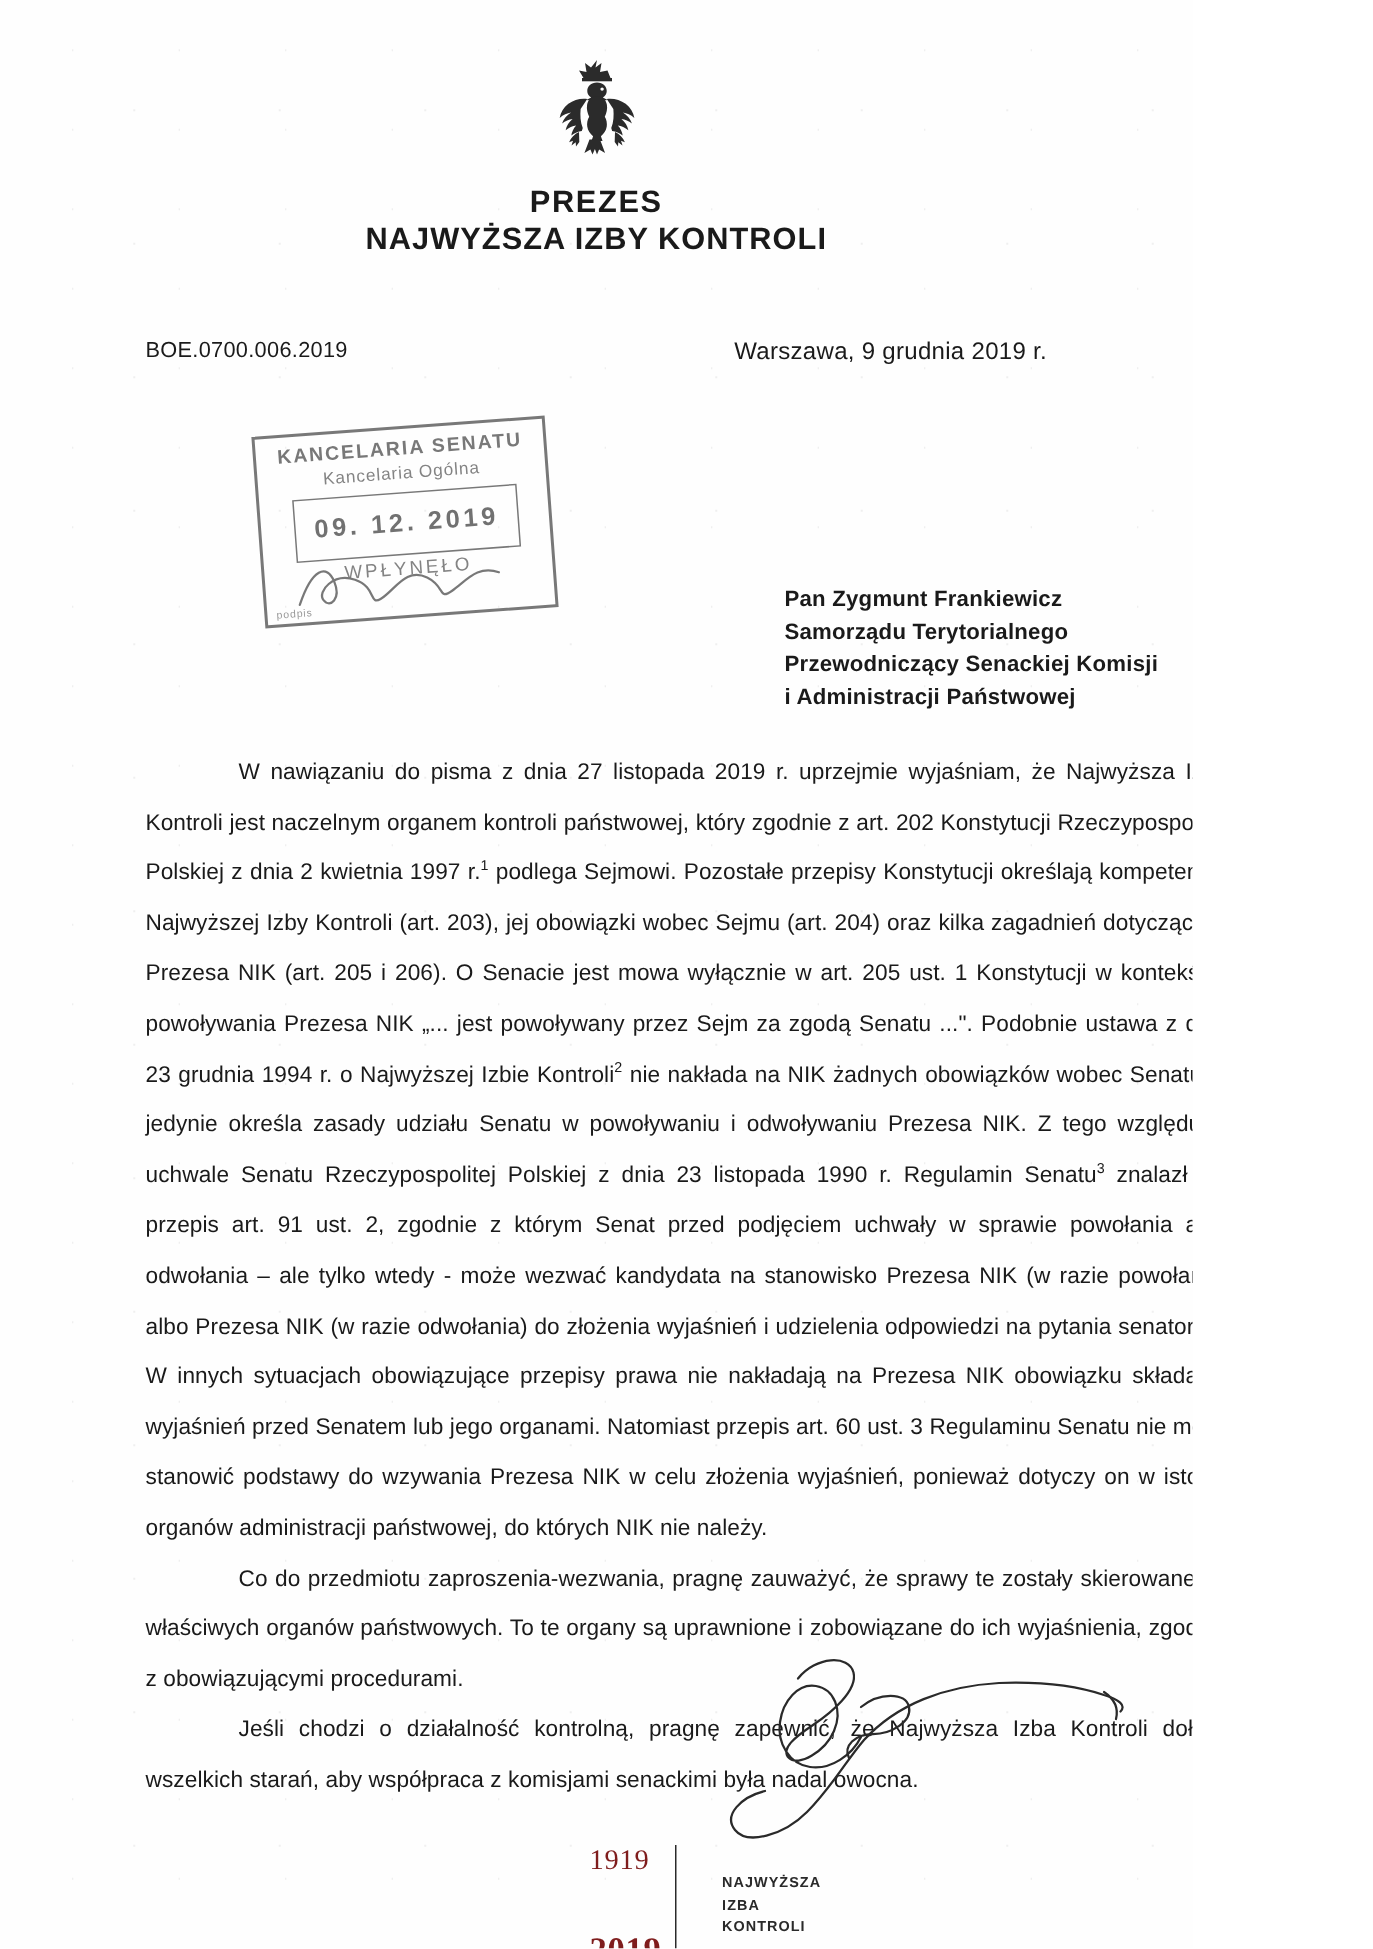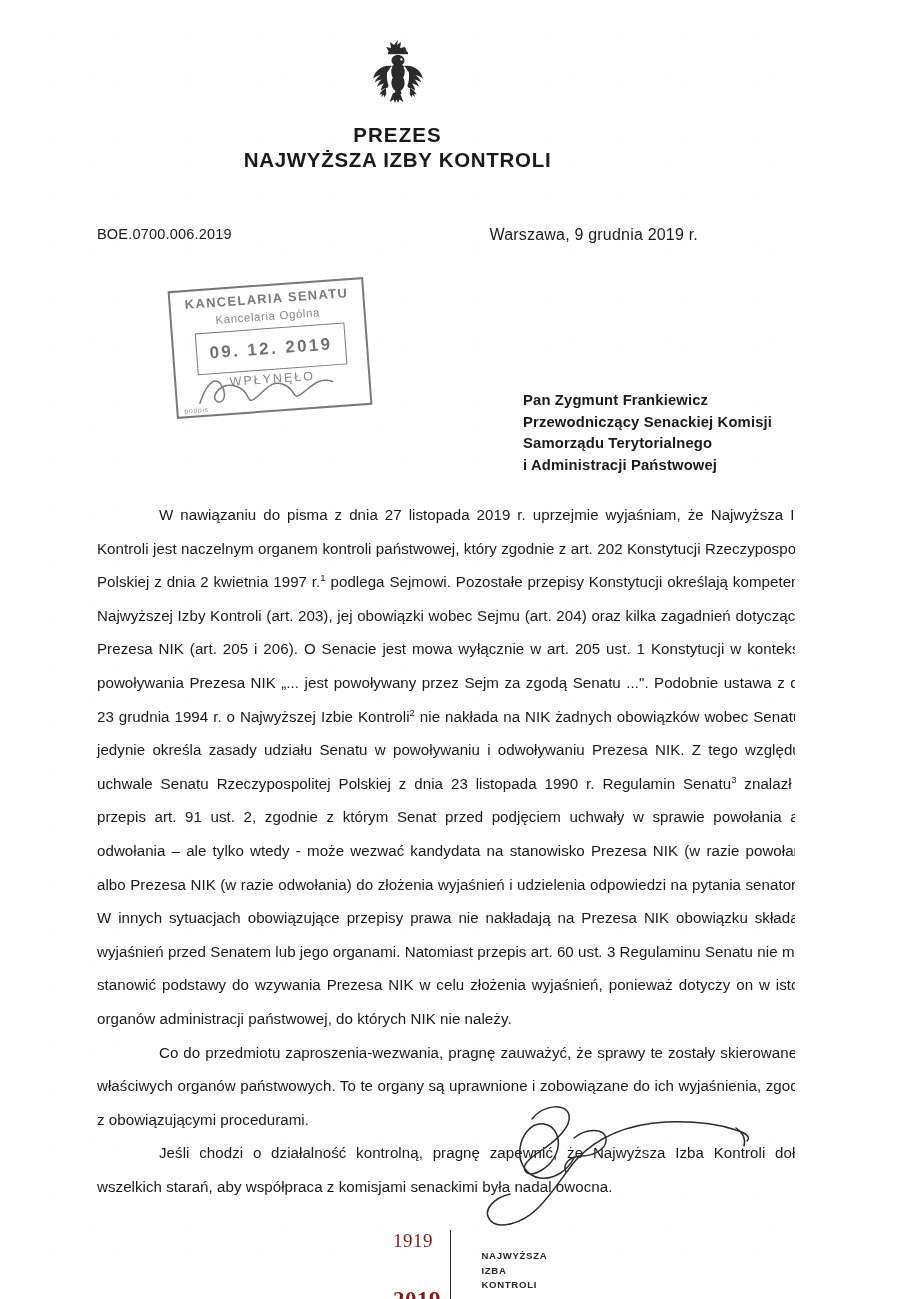--- a/index.html
+++ b/index.html
@@ -301,22 +301,22 @@
     </div>
     <div class="stamp-sign">WPŁYNĘŁO</div>
     <svg class="stamp-scribble" viewBox="0 0 160 44">
       <path d="M6 34 C16 10 26 8 30 20 C34 32 26 38 22 32 C18 26 30 14 44 20 C58 26 52 38 60 34 C70 29 78 14 92 22 C104 29 98 38 108 32 C118 26 126 16 140 22" fill="none" stroke="#3a3a3a" stroke-width="1.5" stroke-linecap="round"></path>
     </svg>
     <div class="stamp-foot">podpis</div>
   </div>
 
   <div class="addressee">
     <div>Pan Zygmunt Frankiewicz</div>
+    <div>Samorządu Terytorialnego</div>
     <div>Przewodniczący Senackiej Komisji</div>
-    <div>Samorządu Terytorialnego</div>
     <div>i Administracji Państwowej</div>
   </div>
 
   <div class="body-text">
     <p><span>W nawiązaniu do pisma z dnia 27 listopada 2019 r. uprzejmie wyjaśniam, że Najwyższa Izba Kontroli jest naczelnym organem kontroli państwowej, który zgodnie z art. 202 Konstytucji Rzeczypospolitej Polskiej z dnia 2 kwietnia 1997 r.</span><sup>1</sup><span> podlega Sejmowi. Pozostałe przepisy Konstytucji określają kompetencje Najwyższej Izby Kontroli (art. 203), jej obowiązki wobec Sejmu (art. 204) oraz kilka zagadnień dotyczących Prezesa NIK (art. 205 i 206). O Senacie jest mowa wyłącznie w art. 205 ust. 1 Konstytucji w kontekście powoływania Prezesa NIK „... jest powoływany przez Sejm za zgodą Senatu ...". Podobnie ustawa z dnia 23 grudnia 1994 r. o Najwyższej Izbie Kontroli</span><sup>2</sup><span> nie nakłada na NIK żadnych obowiązków wobec Senatu, a jedynie określa zasady udziału Senatu w powoływaniu i odwoływaniu Prezesa NIK. Z tego względu w uchwale Senatu Rzeczypospolitej Polskiej z dnia 23 listopada 1990 r. Regulamin Senatu</span><sup>3</sup><span> znalazł się przepis art. 91 ust. 2, zgodnie z którym Senat przed podjęciem uchwały w sprawie powołania albo odwołania – ale tylko wtedy -  może wezwać kandydata na stanowisko Prezesa NIK (w razie powołania) albo Prezesa NIK (w razie odwołania) do złożenia wyjaśnień i udzielenia odpowiedzi na pytania senatorów. W innych sytuacjach obowiązujące przepisy prawa nie nakładają na Prezesa NIK obowiązku składania wyjaśnień przed Senatem lub jego organami. Natomiast przepis art. 60 ust. 3 Regulaminu Senatu nie może stanowić podstawy do wzywania Prezesa NIK w celu złożenia wyjaśnień, ponieważ dotyczy on w istocie organów administracji państwowej, do których NIK nie należy.</span></p>
     <p>Co do przedmiotu zaproszenia-wezwania, pragnę zauważyć, że sprawy te zostały skierowane do właściwych organów państwowych. To te organy są uprawnione i zobowiązane do ich wyjaśnienia, zgodnie z obowiązującymi procedurami.</p>
     <p>Jeśli chodzi o działalność kontrolną, pragnę zapewnić, że Najwyższa Izba Kontroli dołoży wszelkich starań, aby współpraca z komisjami senackimi była nadal owocna.</p>
   </div>
 
   <svg class="signature" viewBox="0 0 300 135">

